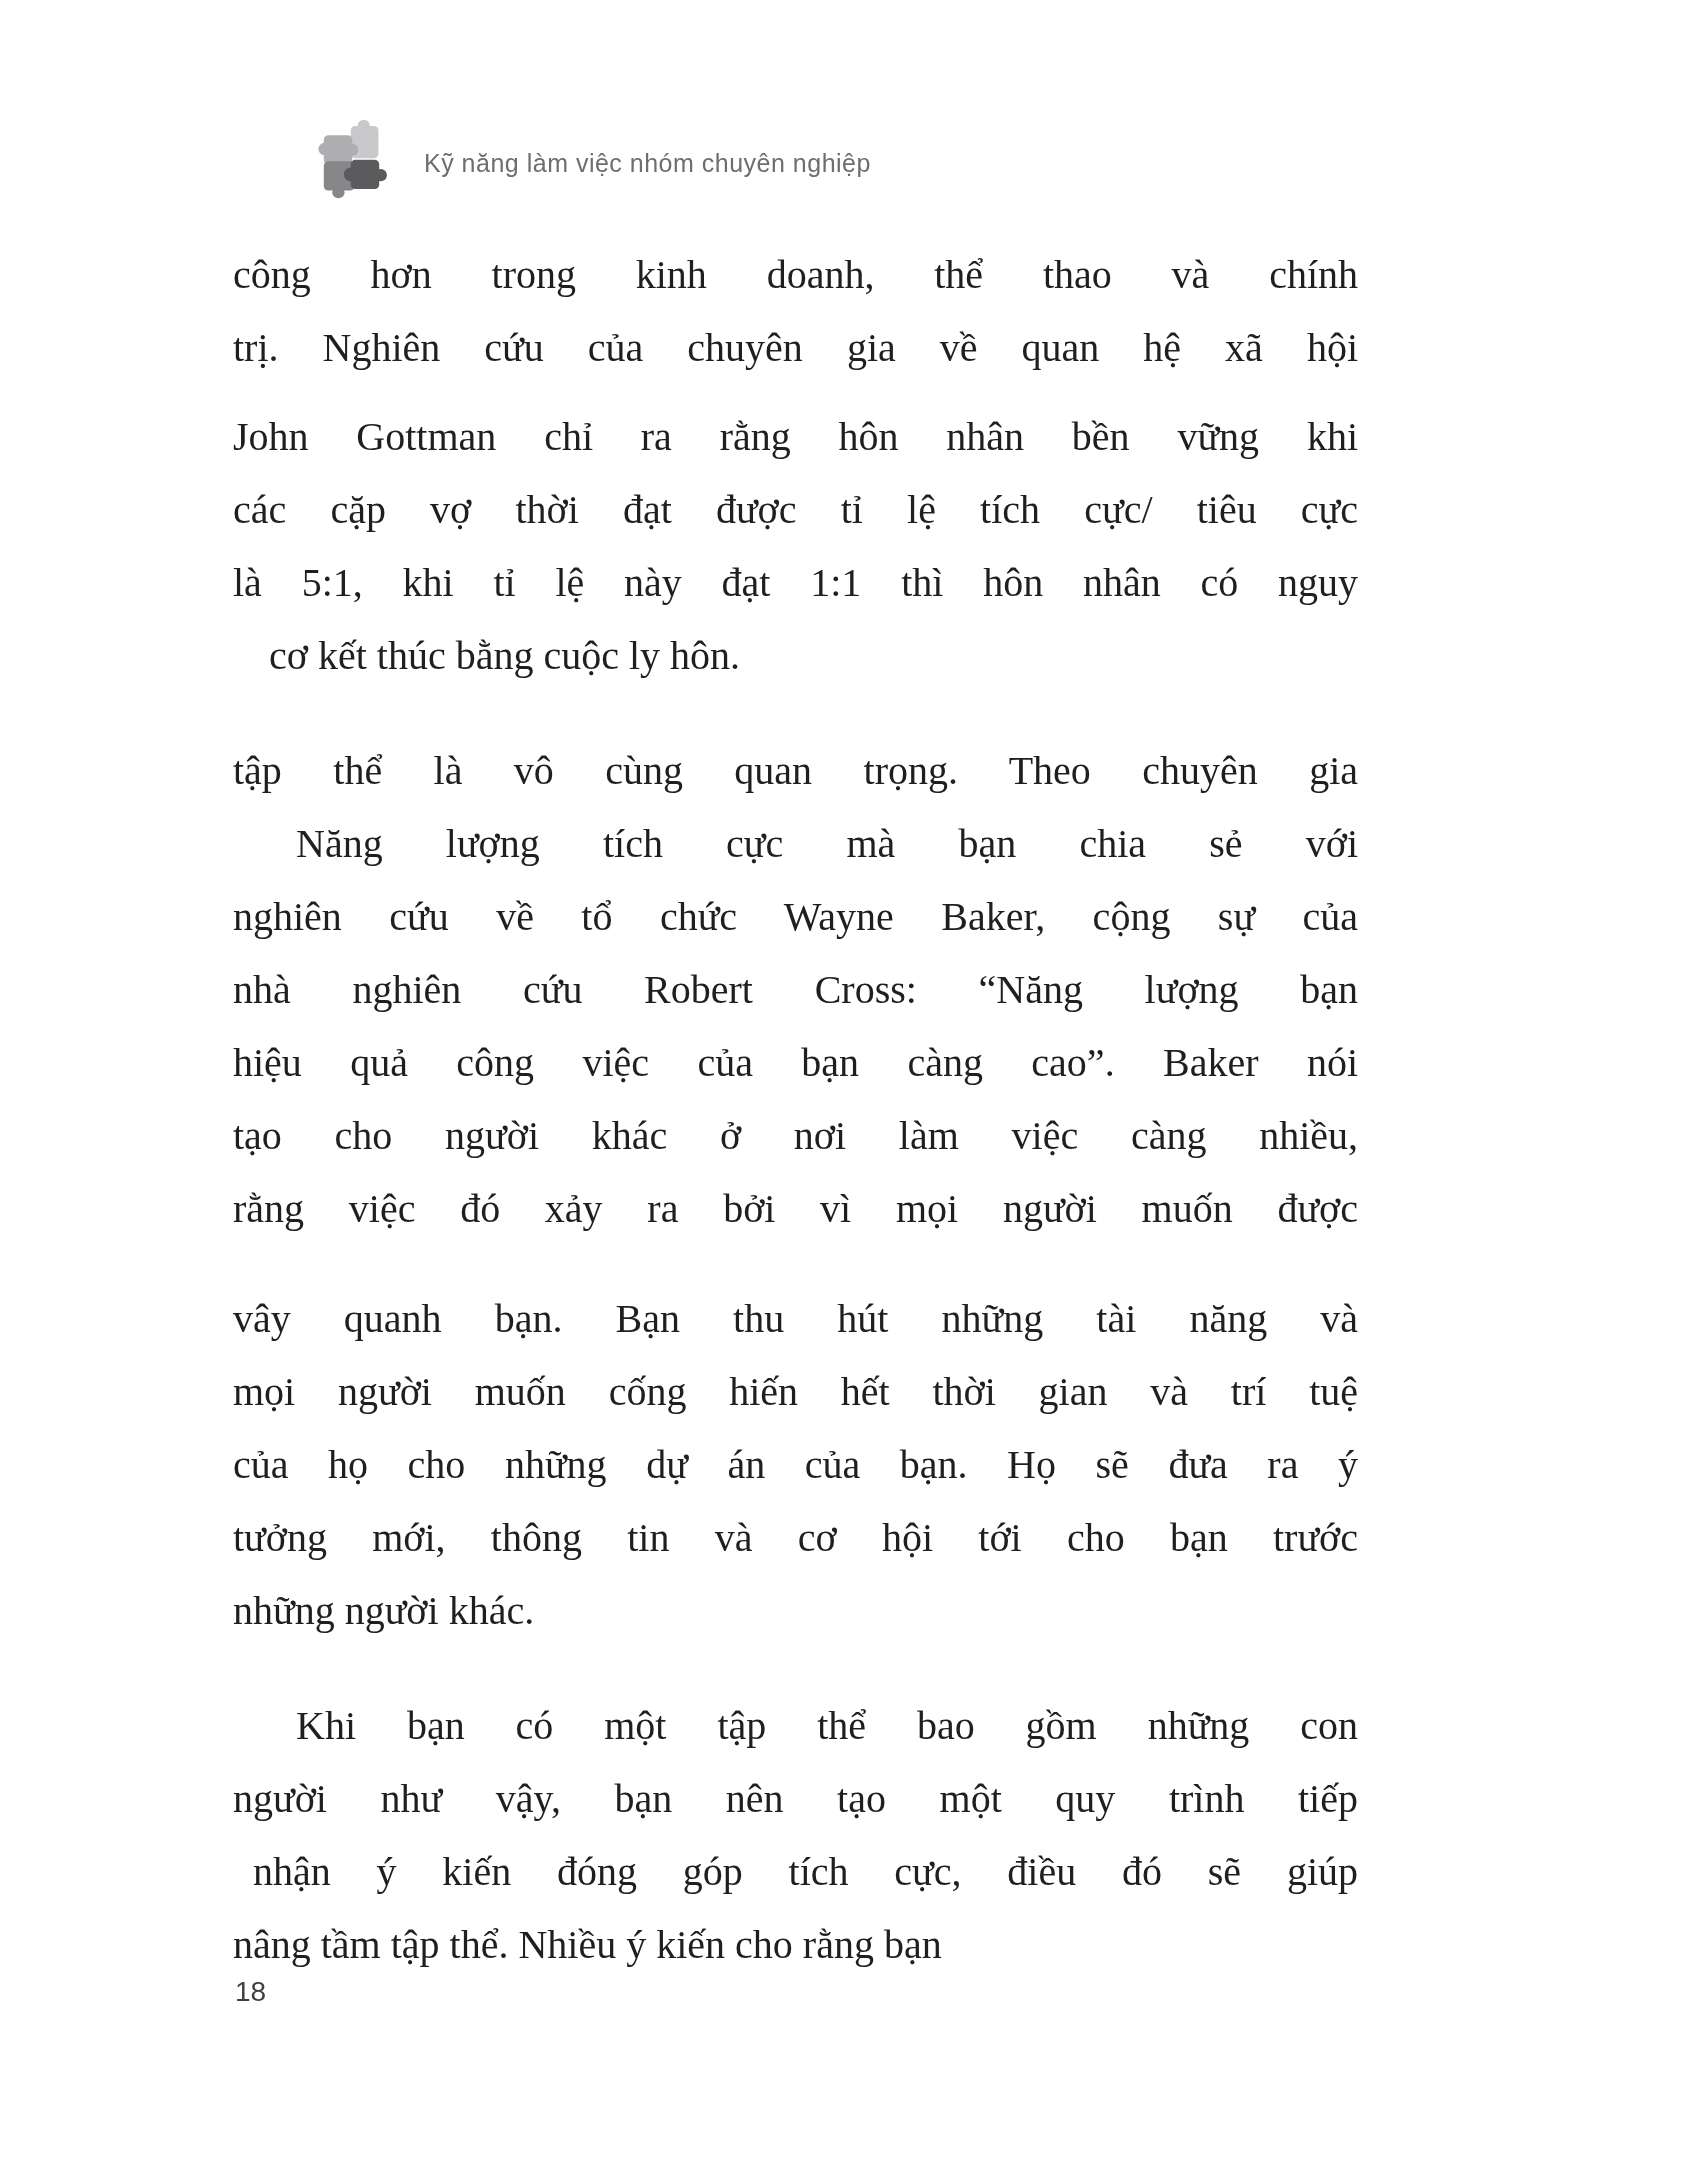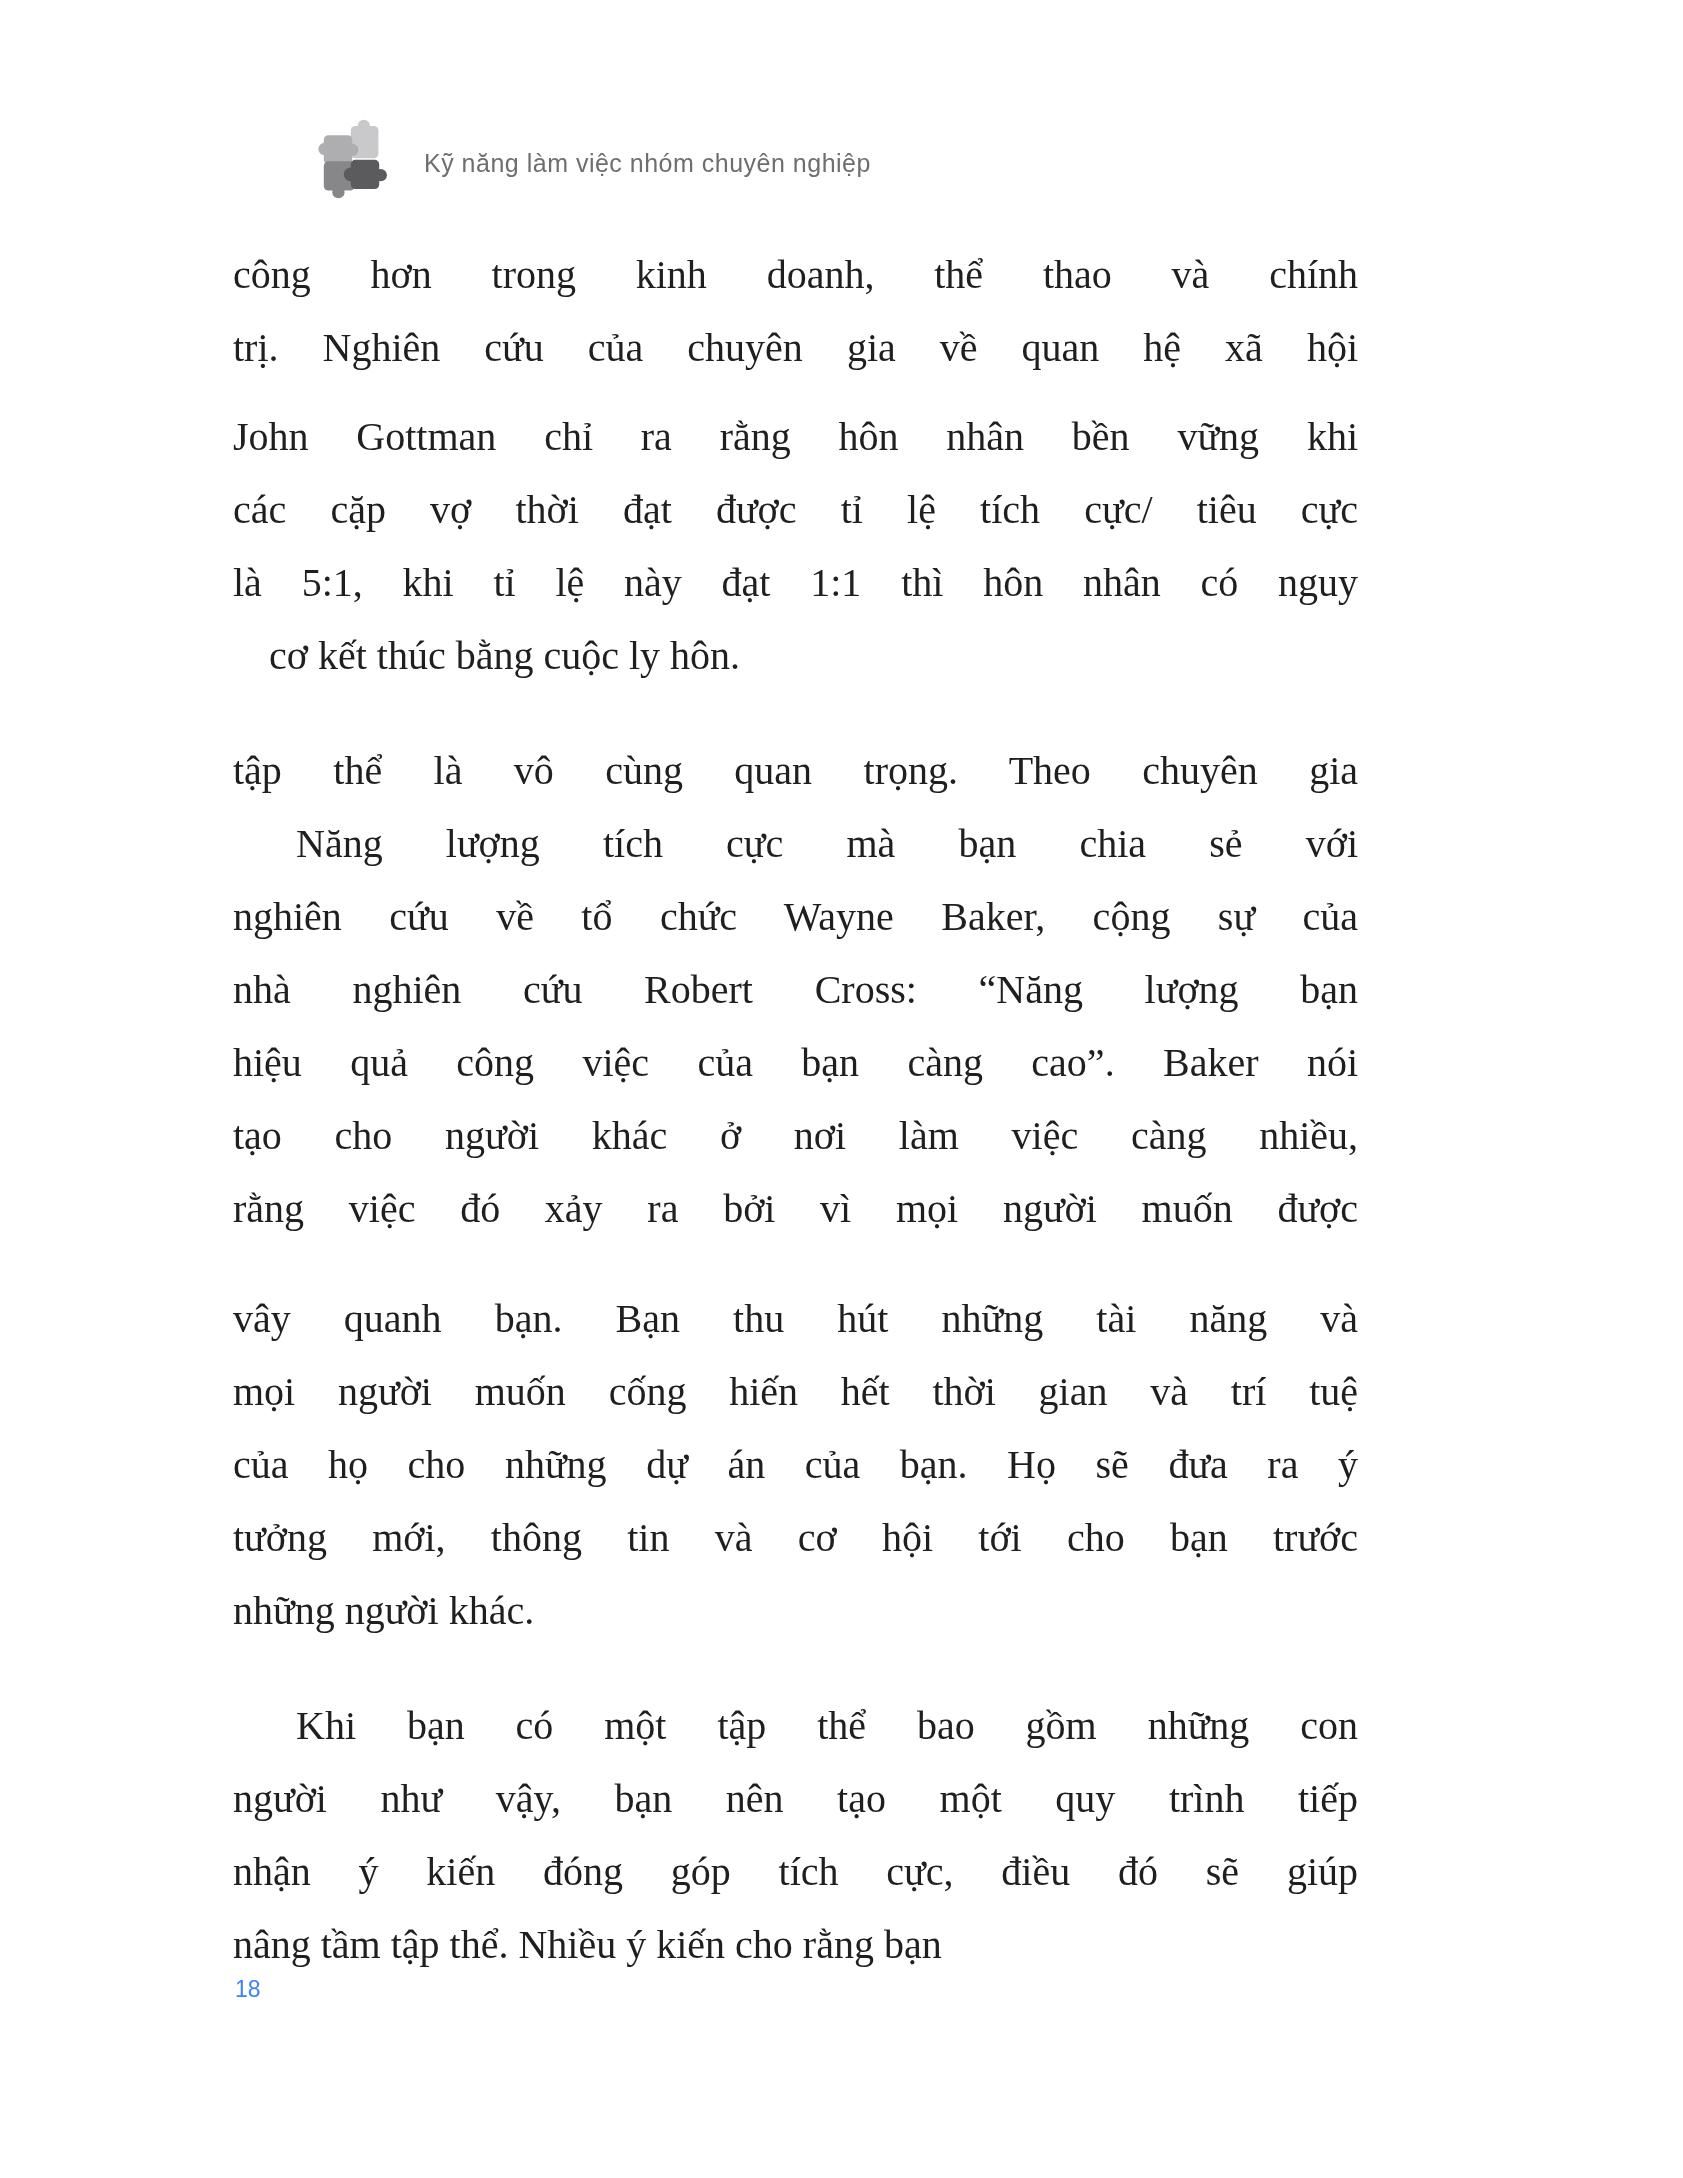--- a/index.html
+++ b/index.html
@@ -53,22 +53,22 @@
     text-align-last: justify;
     white-space: normal;
   }
   .line.last { text-align-last: left; }
   .line.first-indent { text-indent: 63px; }
   .page-number {
     position: absolute;
     left: 235px;
     top: 1976px;
     font-family: "Liberation Sans", sans-serif;
-    font-size: 23px;
-    color: #3b82f6;
+    font-size: 28px;
+    color: #404040;
   }
 </style>
 </head>
 <body>
 
 <div class="page">
 
   <header class="page-header">
     <span class="icon-wrap">
       <svg viewBox="0 0 100 110" xmlns="http://www.w3.org/2000/svg" aria-hidden="true">
@@ -118,21 +118,21 @@
         <span class="line" style="display: block;">rằng việc đó xảy ra bởi vì mọi người muốn được</span>
         <span class="line" style="display: block; margin-top: 37px;">vây quanh bạn. Bạn thu hút những tài năng và</span>
         <span class="line" style="display: block;">mọi người muốn cống hiến hết thời gian và trí tuệ</span>
         <span class="line" style="display: block;">của họ cho những dự án của bạn. Họ sẽ đưa ra ý</span>
         <span class="line" style="display: block;">tưởng mới, thông tin và cơ hội tới cho bạn trước</span>
         <span class="line last" style="display: block;">những người khác.</span>
       </p>
       <p class="para">
         <span class="line first-indent" style="display: block;">Khi bạn có một tập thể bao gồm những con</span>
         <span class="line" style="display: block;">người như vậy, bạn nên tạo một quy trình tiếp</span>
-        <span class="line" style="display: block;">nhận ý kiến đóng góp tích cực, điều đó sẽ giúp</span>
+        <span class="line" style="display: block; margin-left: 20px;">nhận ý kiến đóng góp tích cực, điều đó sẽ giúp</span>
         <span class="line last" style="display: block;">nâng tầm tập thể. Nhiều ý kiến cho rằng bạn</span>
       </p>
     </main>
 
   <div class="page-number">18</div>
 
 </div>
 
 
 </body></html>

